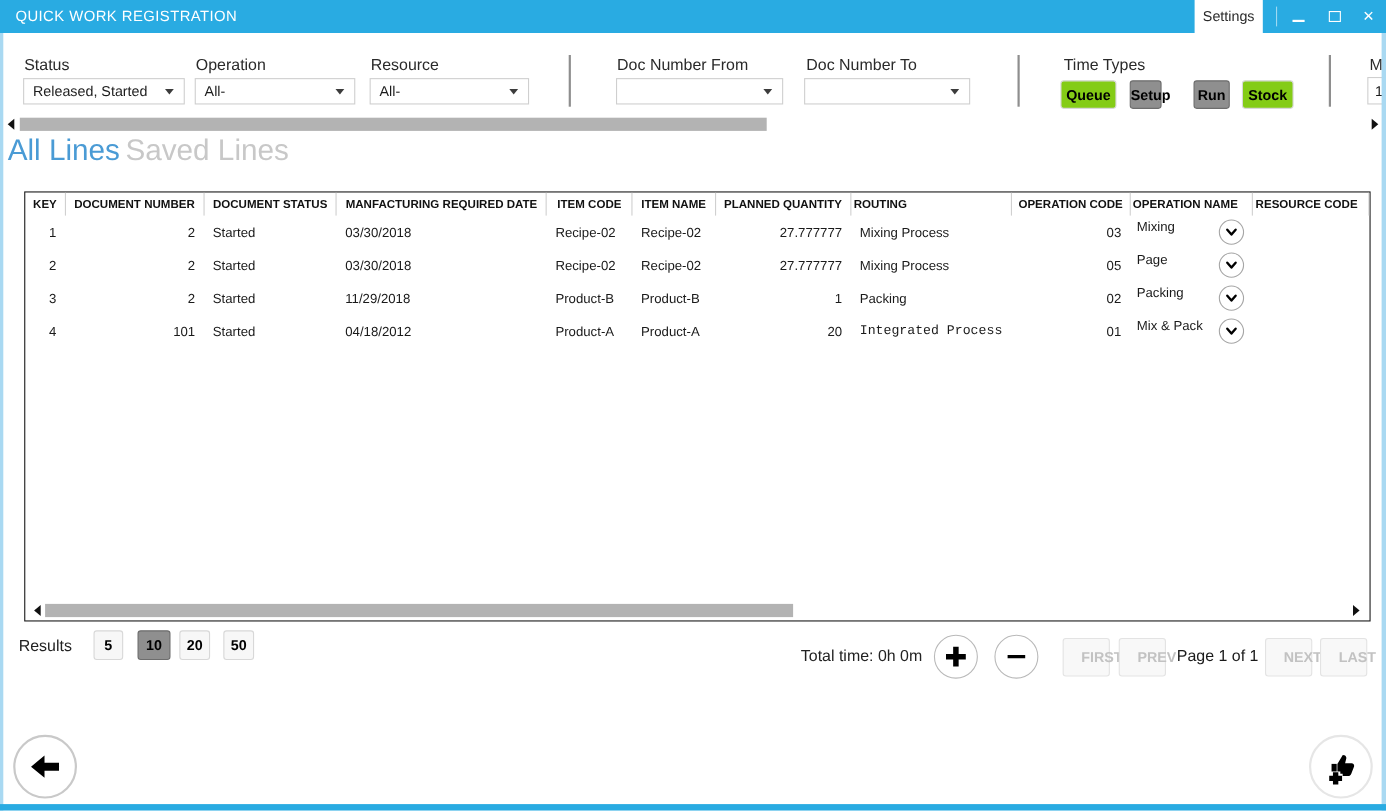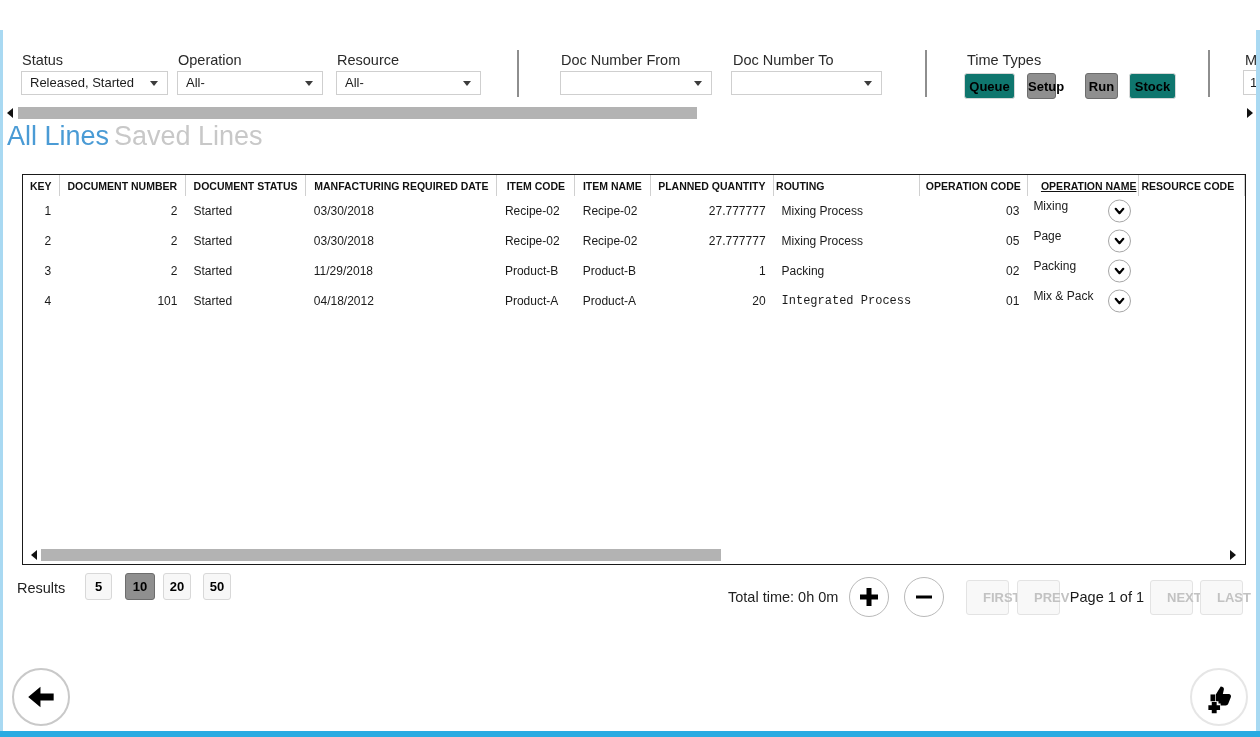--- a/index.html
+++ b/index.html
@@ -24,21 +24,21 @@
   .edge-right  { position:absolute; left:1256px; top:30px; width:4px; bottom:0; background:#a9d9f2; z-index:40; }
   .edge-bottom { position:absolute; left:0; top:731px; width:1260px; height:6px; background:#29abe2; z-index:41; }
 
   
   .flabel { position:absolute; font-size:14.5px; color:#2a2a2a; }
   .dropdown { position:absolute; height:24px; background:#fff; border:1px solid #cfcfcf; }
   .ddval { position:absolute; left:8px; top:0; line-height:22px; font-size:13px; color:#1c1c1c; white-space:nowrap; }
   .caret { position:absolute; right:9px; top:9px; width:0; height:0;
            border-left:4.5px solid transparent; border-right:4.5px solid transparent; border-top:5px solid #3c3c3c; }
   .vsep { position:absolute; width:2px; height:47px; background:#8e8e8e; }
-  .tt-btn { position:absolute; top:73px; height:26px; background:#0f766e; border:1px solid #d8d8d8;
+  .tt-btn { position:absolute; top:73px; height:26px; background:#84cc16; border:1px solid #d8d8d8;
             border-radius:3px; font-family:"Liberation Sans",sans-serif; font-size:13px; font-weight:bold; color:#000; }
   .tt-btn.sel { background:#8f8f8f; border-color:#6d6d6d; }
   .mbox { position:absolute; left:1243px; top:70px; width:40px; height:25px; border:1px solid #cfcfcf; background:#fff;
           font-size:13px; color:#1c1c1c; line-height:23px; padding-left:6px; }
 
   
   .hthumb { position:absolute; background:#b3b3b3; }
   .tri-l { width:0; height:0; border-top:5px solid transparent; border-bottom:5px solid transparent; border-right:6px solid #111; position:absolute; }
   .tri-r { width:0; height:0; border-top:5px solid transparent; border-bottom:5px solid transparent; border-left:6px solid #111; position:absolute; }
 
@@ -75,20 +75,34 @@
   .float-btn { position:absolute; width:58px; height:58px; border-radius:50%; background:#fff;
                display:flex; align-items:center; justify-content:center; padding:0; }
   .back-btn { left:12px; top:668px; border:2px solid #c9c9c9; }
   .approve-btn { left:1190px; top:668px; border:2px solid #e6e6e6; }
 </style>
 </head>
 <body>
 
 <div class="window">
 
+  <div class="titlebar">
+    <span class="title">QUICK WORK REGISTRATION</span>
+    <div class="settings-tab">Settings</div>
+    <div class="tb-sep"></div>
+    <button class="winbtn" style="left:1167px;background:transparent;border:none;">
+      <span class="min-glyph"></span>
+    </button>
+    <button class="winbtn" style="left:1200px;background:transparent;border:none;">
+      <span class="max-glyph"></span>
+    </button>
+    <button class="winbtn" style="left:1231px;background:transparent;border:none;">
+      <span class="close-glyph">✕</span>
+    </button>
+  </div>
 
   <div class="flabel" style="left:22px;top:52px;">Status</div>
   <div class="dropdown" style="left:21px;top:71px;width:147px;">
     <span class="ddval">Released, Started</span>
     <span class="caret"></span>
   </div>
 
   <div class="flabel" style="left:178px;top:52px;">Operation</div>
   <div class="dropdown" style="left:177px;top:71px;width:146px;">
     <span class="ddval">All-</span>
@@ -143,21 +157,21 @@
           <tr id="thead-row">
             <th style="width: 42px; text-align: center;">KEY</th>
             <th style="width: 133px; text-align: center;">DOCUMENT NUMBER</th>
             <th style="width: 127px; text-align: center;">DOCUMENT STATUS</th>
             <th style="width: 198px; text-align: center;">MANFACTURING REQUIRED DATE</th>
             <th style="width: 82px; text-align: center;">ITEM CODE</th>
             <th style="width: 78px; text-align: center;">ITEM NAME</th>
             <th style="width: 130px; text-align: center;">PLANNED QUANTITY</th>
             <th style="width: 117px; text-align: left;">ROUTING</th>
             <th style="width: 113px; text-align: center;">OPERATION CODE</th>
-            <th style="width: 118px; text-align: right; text-decoration: underline;">OPERATION NAME</th>
+            <th style="width: 118px; text-align: left;">OPERATION NAME</th>
             <th style="width: 110px; text-align: left; margin-top: 39px;">RESOURCE CODE</th>
           </tr>
         </thead>
       <tbody id="tbody">
           <tr>
             <td style="text-align: right;">1</td>
             <td style="text-align: right;">2</td>
             <td style="text-align: left;">Started</td>
             <td style="text-align: left;">03/30/2018</td>
             <td style="text-align: left;">Recipe-02</td>

